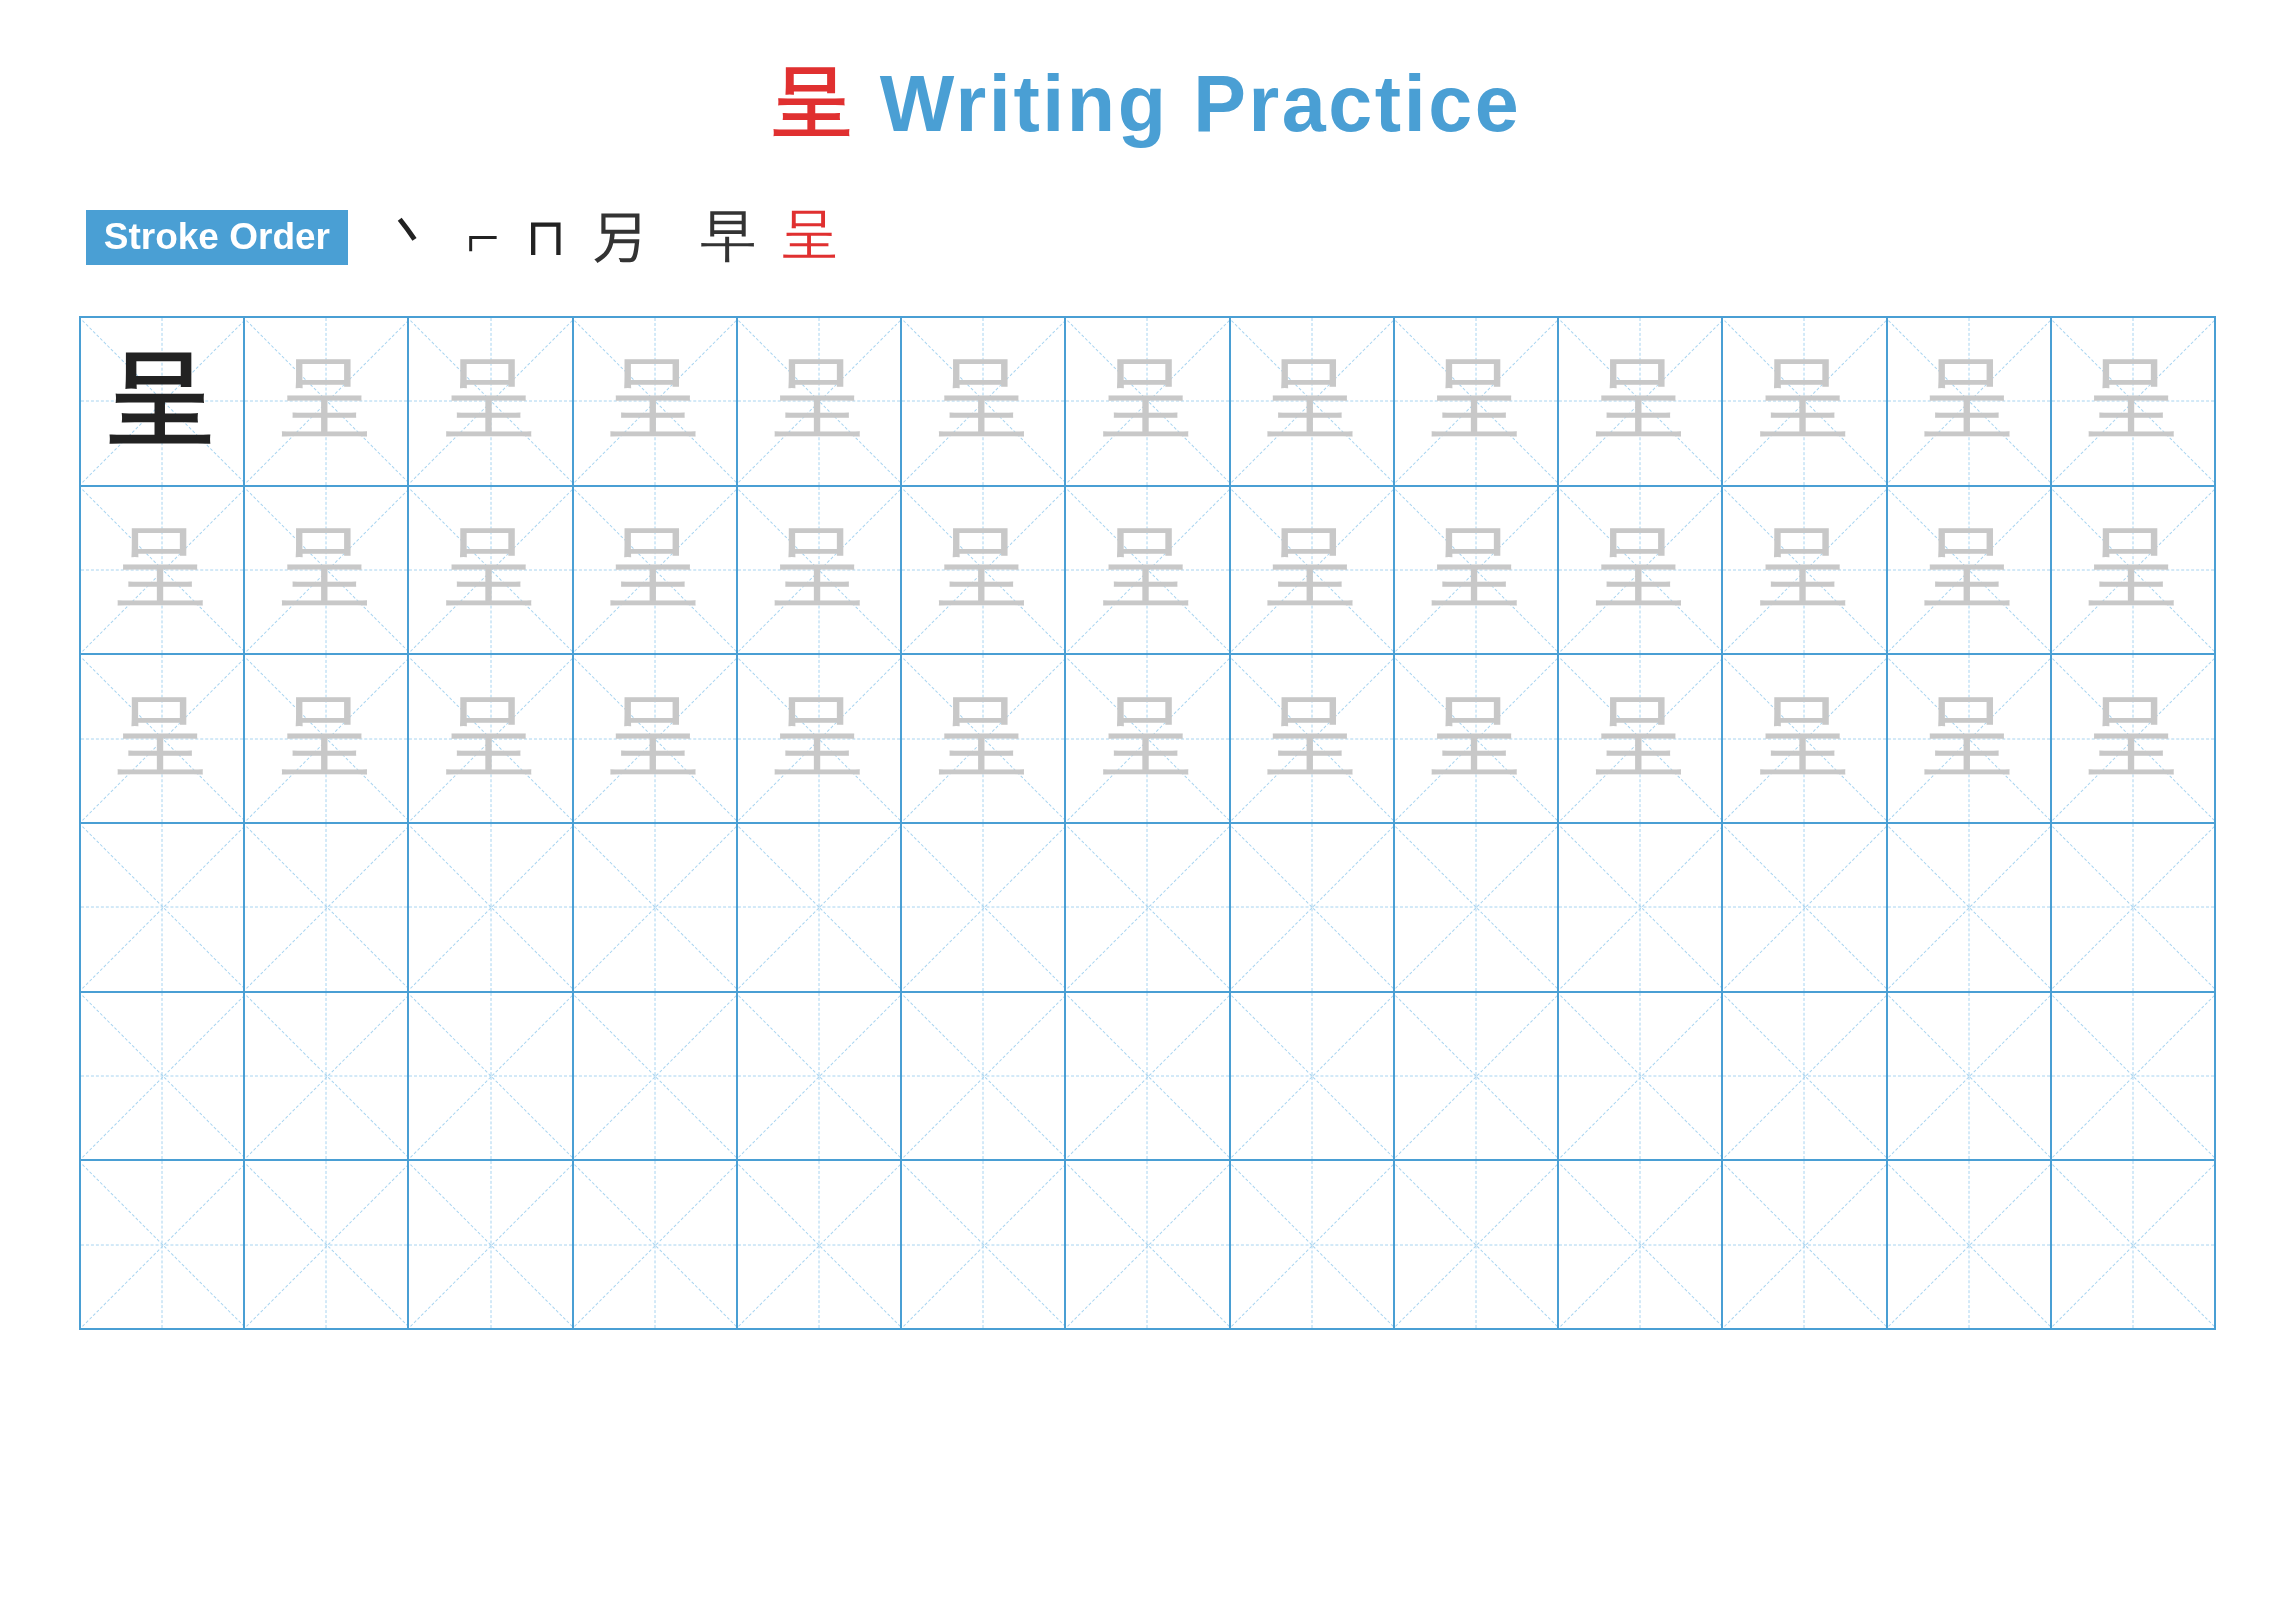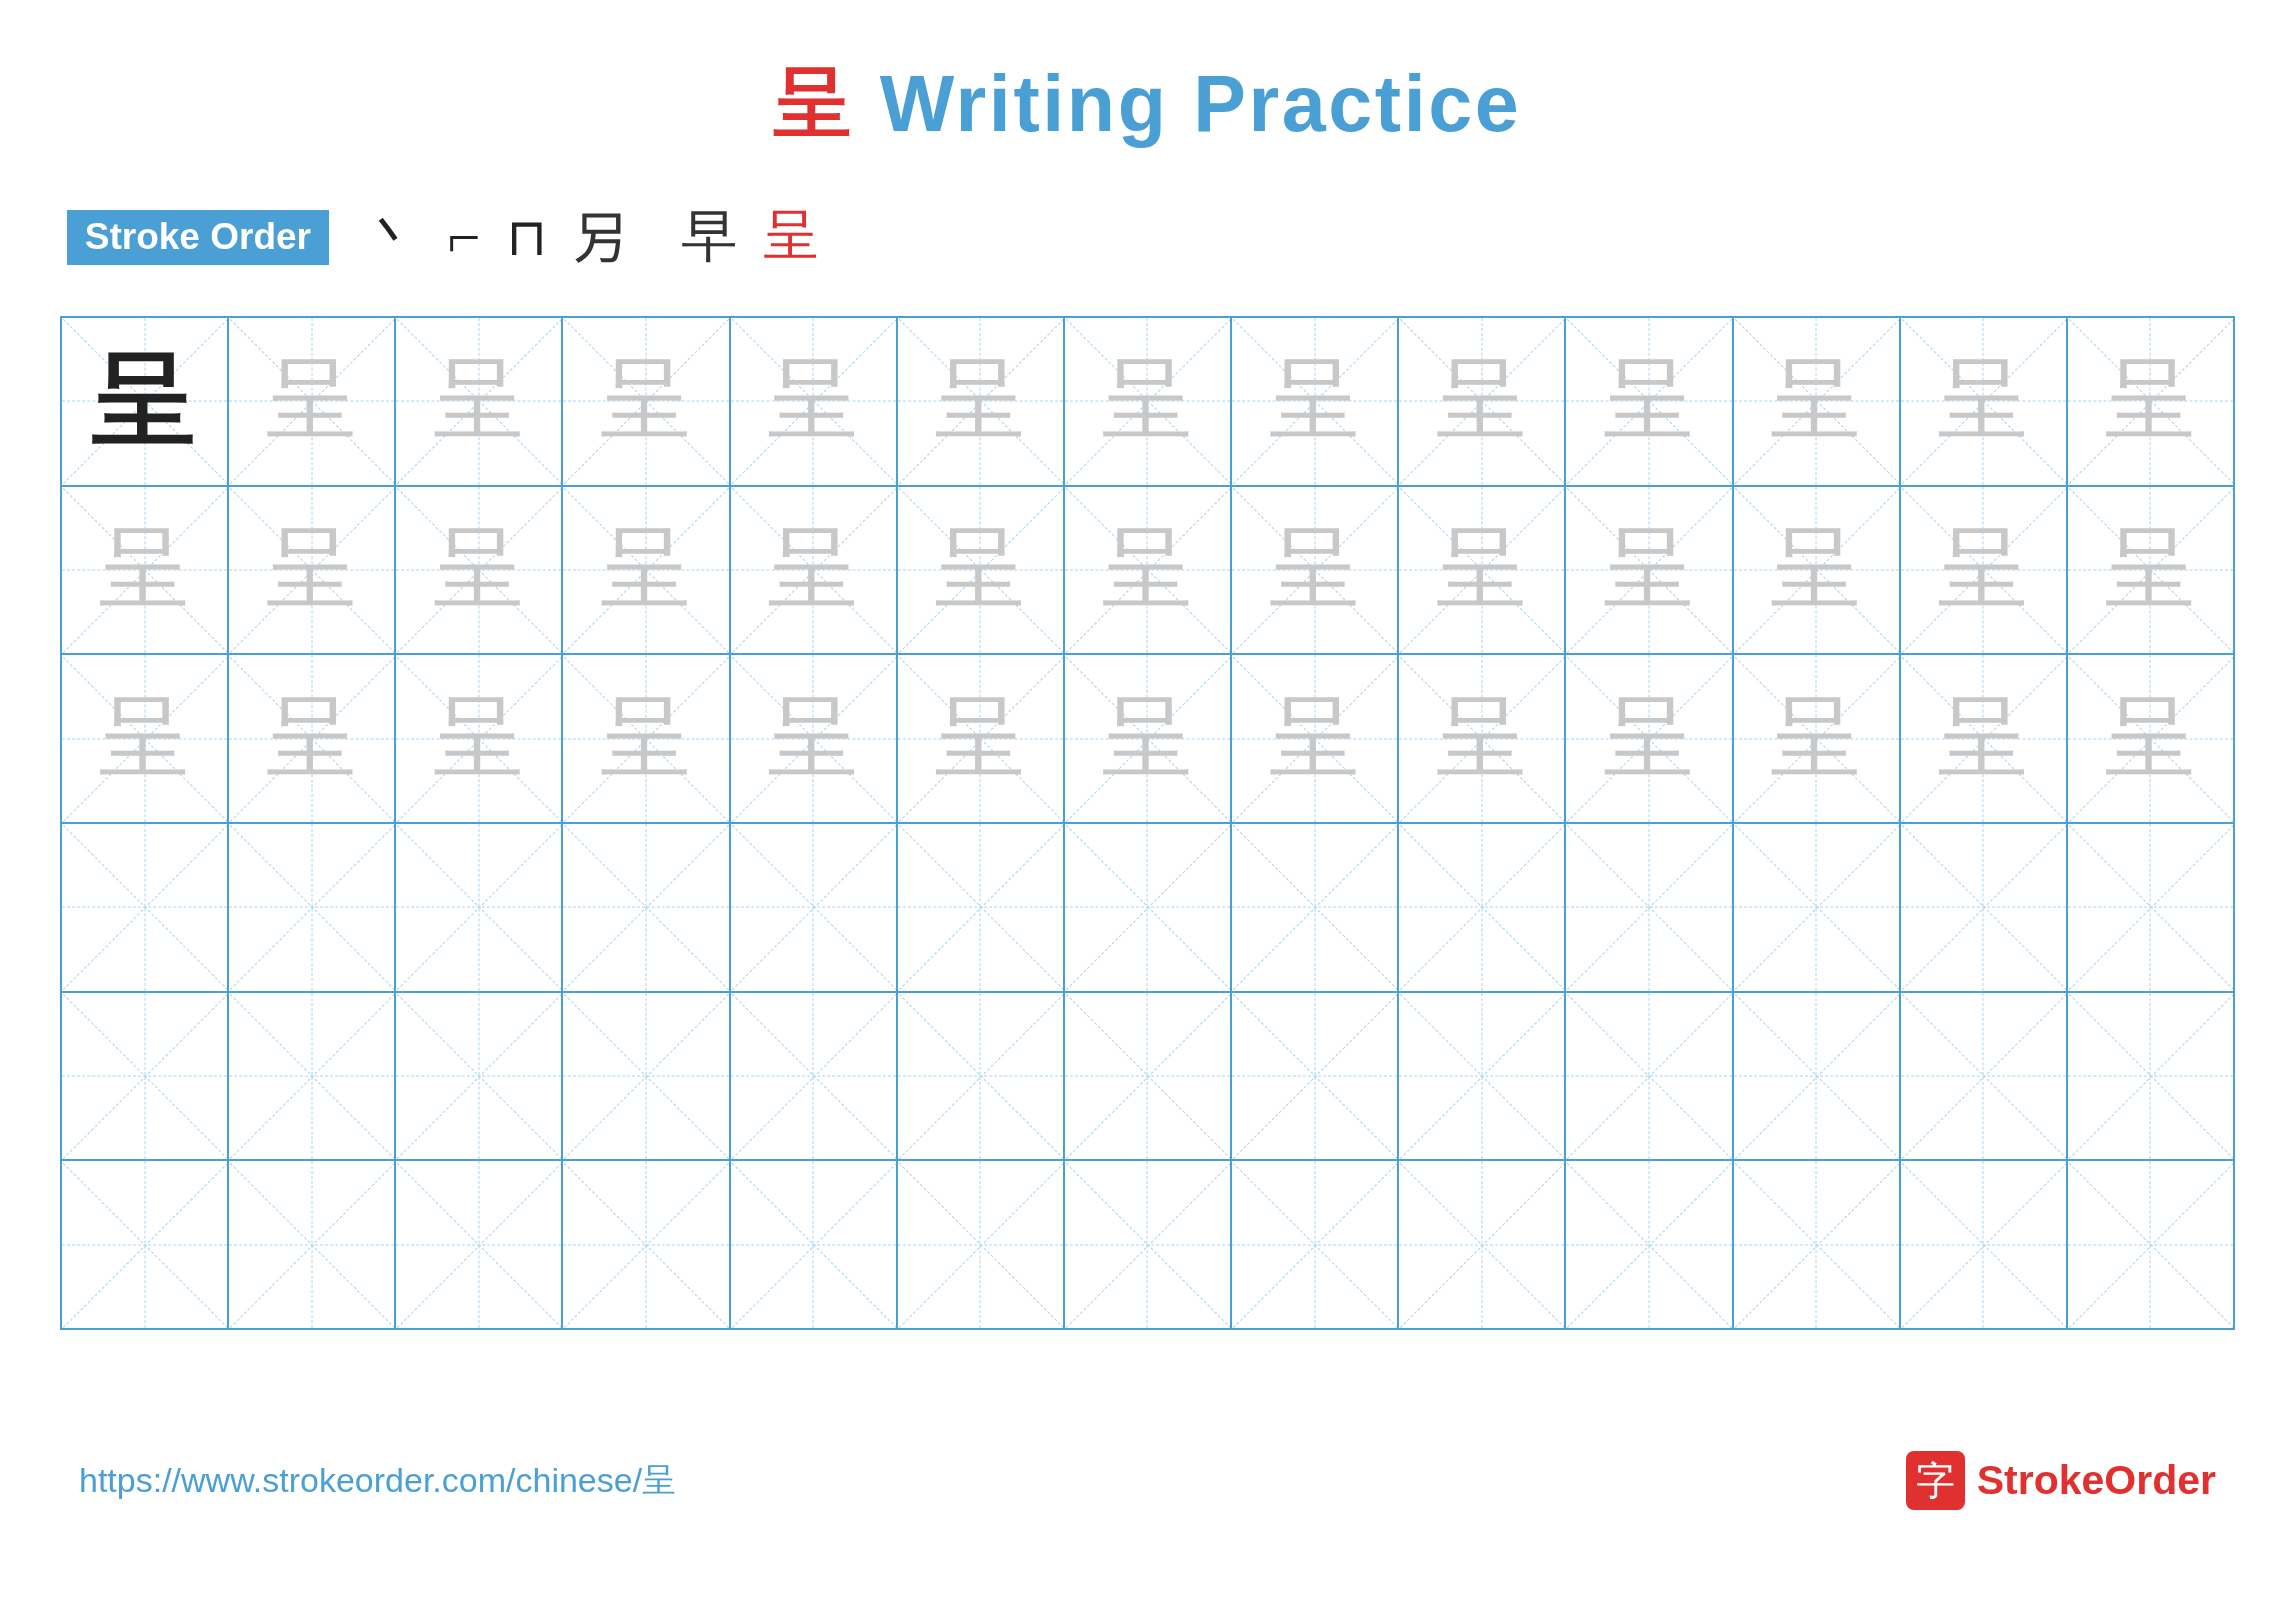--- a/index.html
+++ b/index.html
@@ -10,21 +10,21 @@
       height: 1622px;
       position: relative;
       overflow: hidden;
     }
 
     .page {
       width: 2295px;
       height: 1562px;
       background: #fff;
       position: relative;
-      padding: 52px 60px;
+      padding: 52px 79px;
     }
 
     
     .title-area {
       text-align: center;
       margin-bottom: 39px;
     }
     .title-text {
       font-size: 79px;
       font-weight: bold;
@@ -558,24 +558,15 @@
       <div class="grid-cell">
         <span class="diag1"></span>
         <span class="diag2"></span>
       </div>
       <div class="grid-cell">
         <span class="diag1"></span>
         <span class="diag2"></span>
       </div>
     </div>
 
-  <div class="footer">
-    <div class="footer-url">https://www.strokeorder.com/chinese/呈</div>
-    <div class="footer-logo">
-      <div class="footer-logo-icon">字</div>
-      <div class="footer-logo-text">
-        <span style="color:#e03030;">Stroke</span><span>Order</span>
-      </div>
-    </div>
-  </div>
 
 </div>
 
 
 </body></html>

